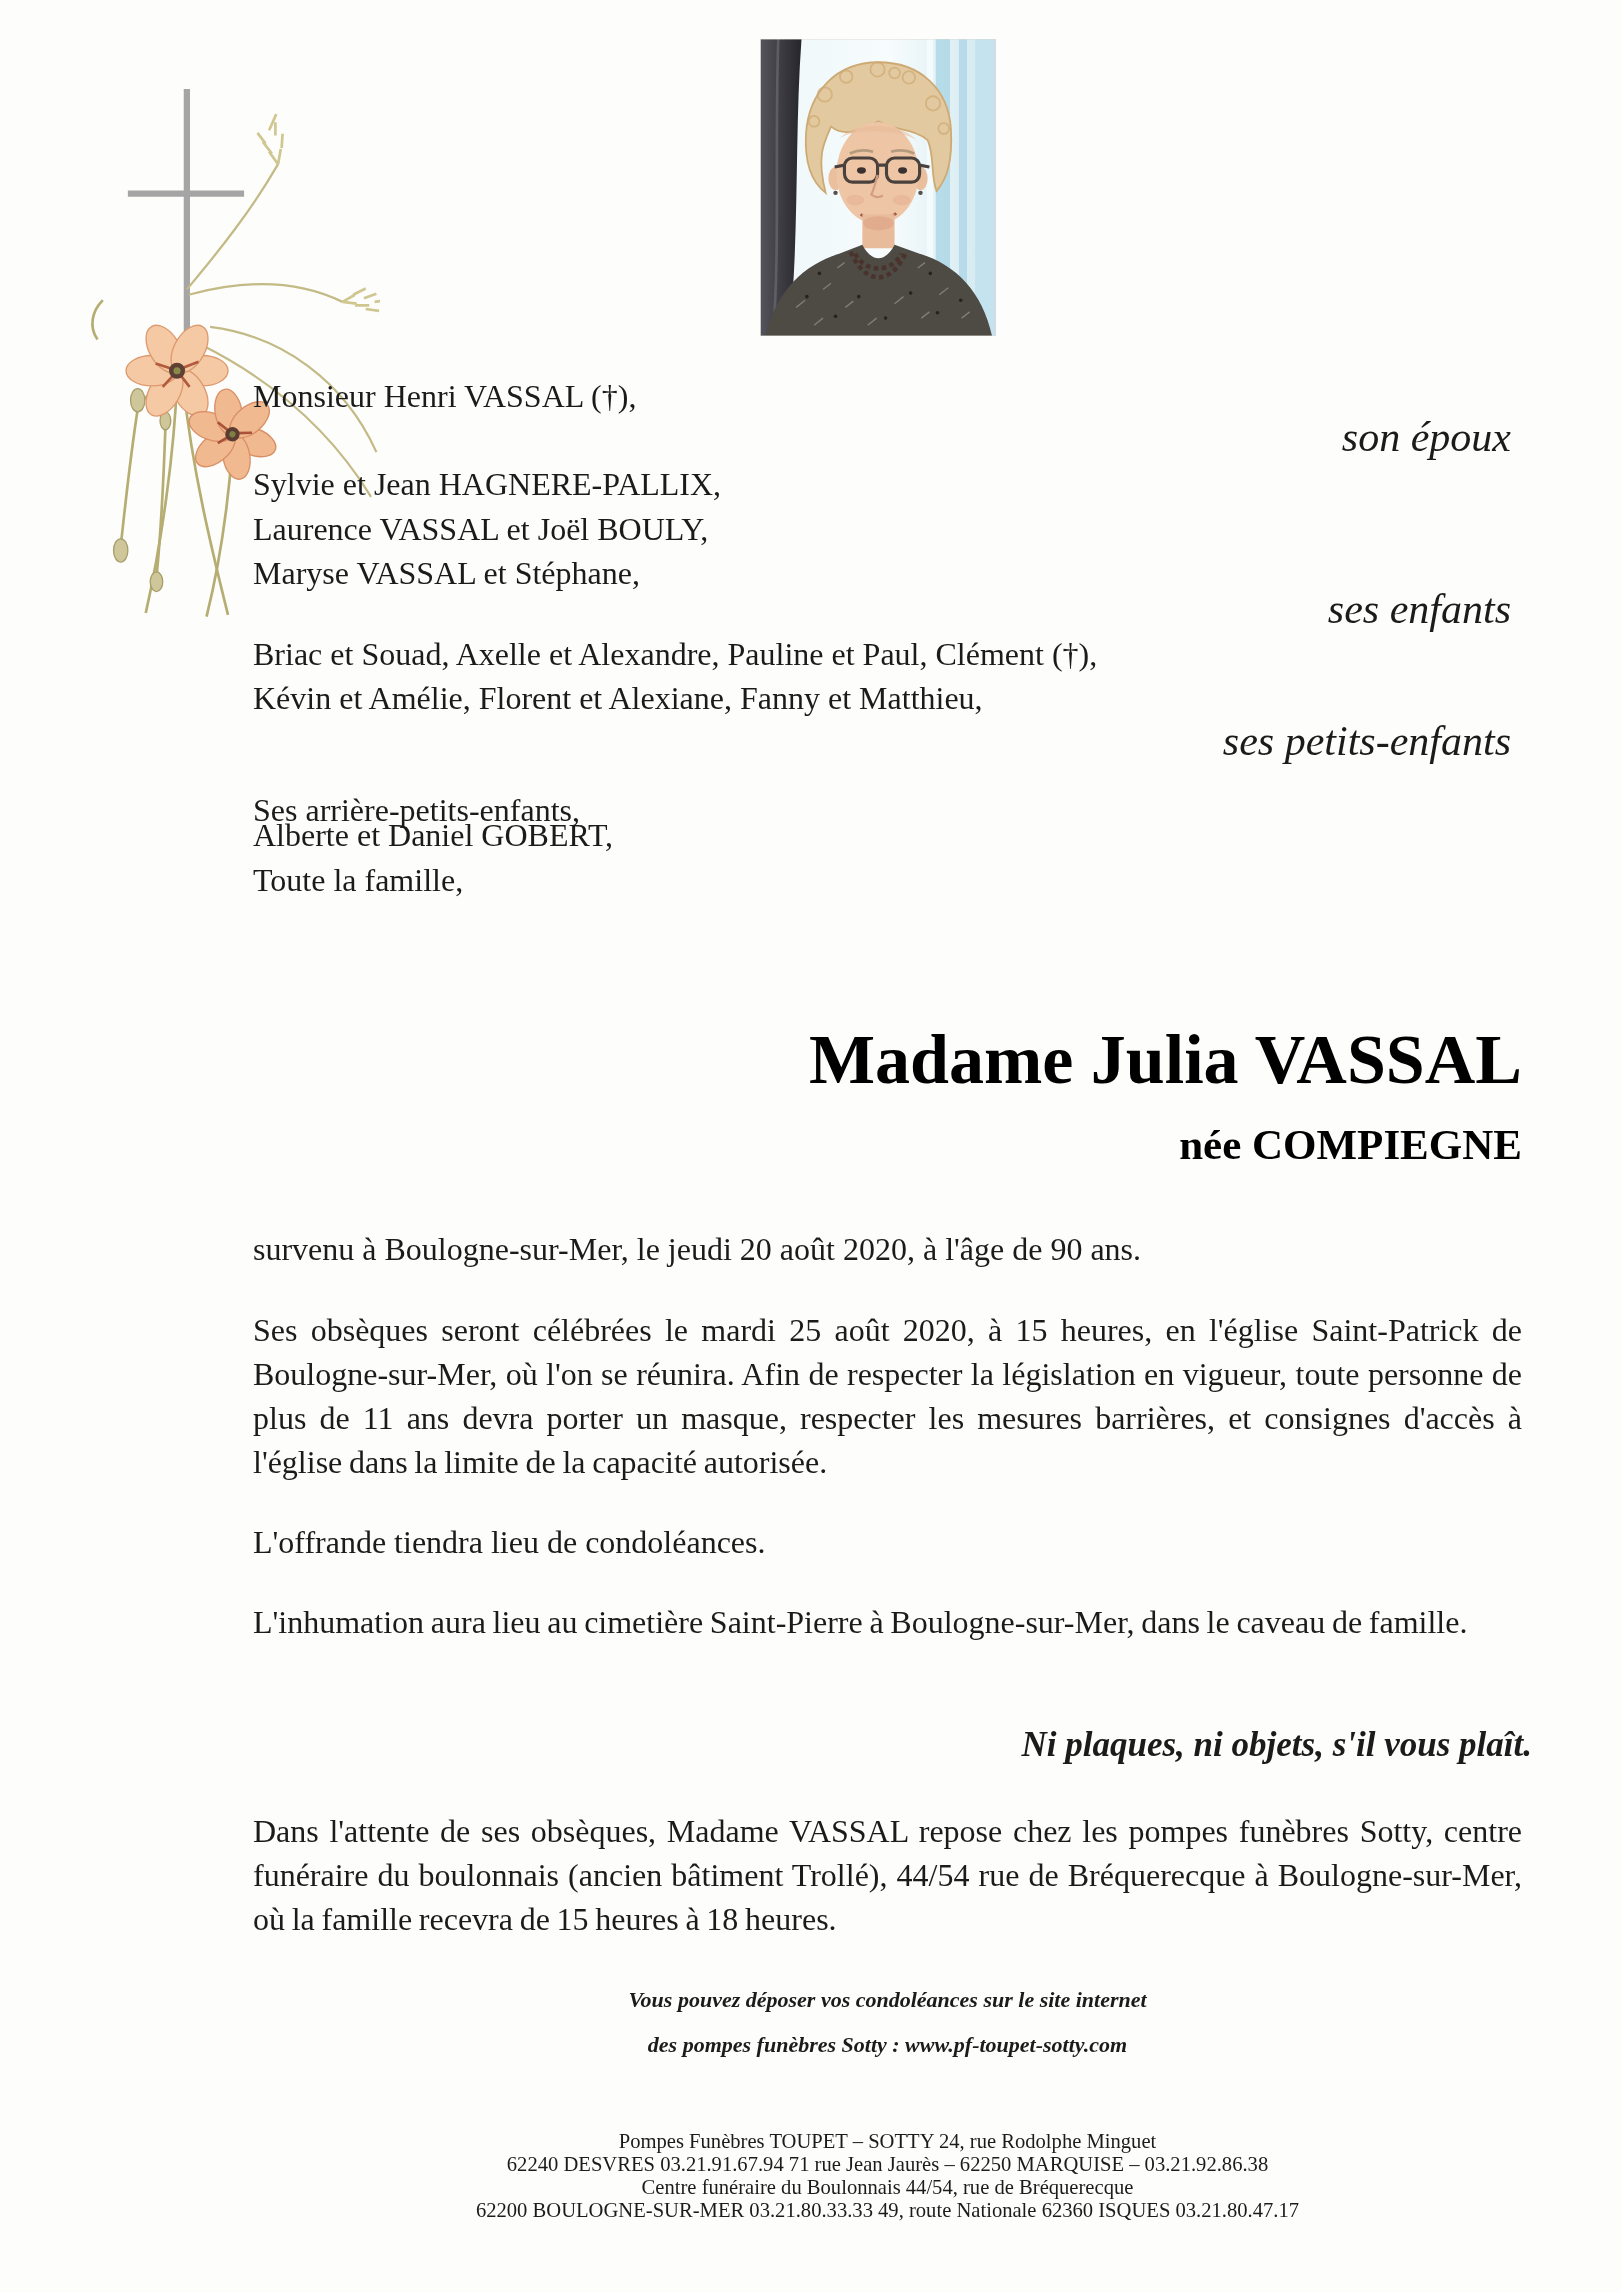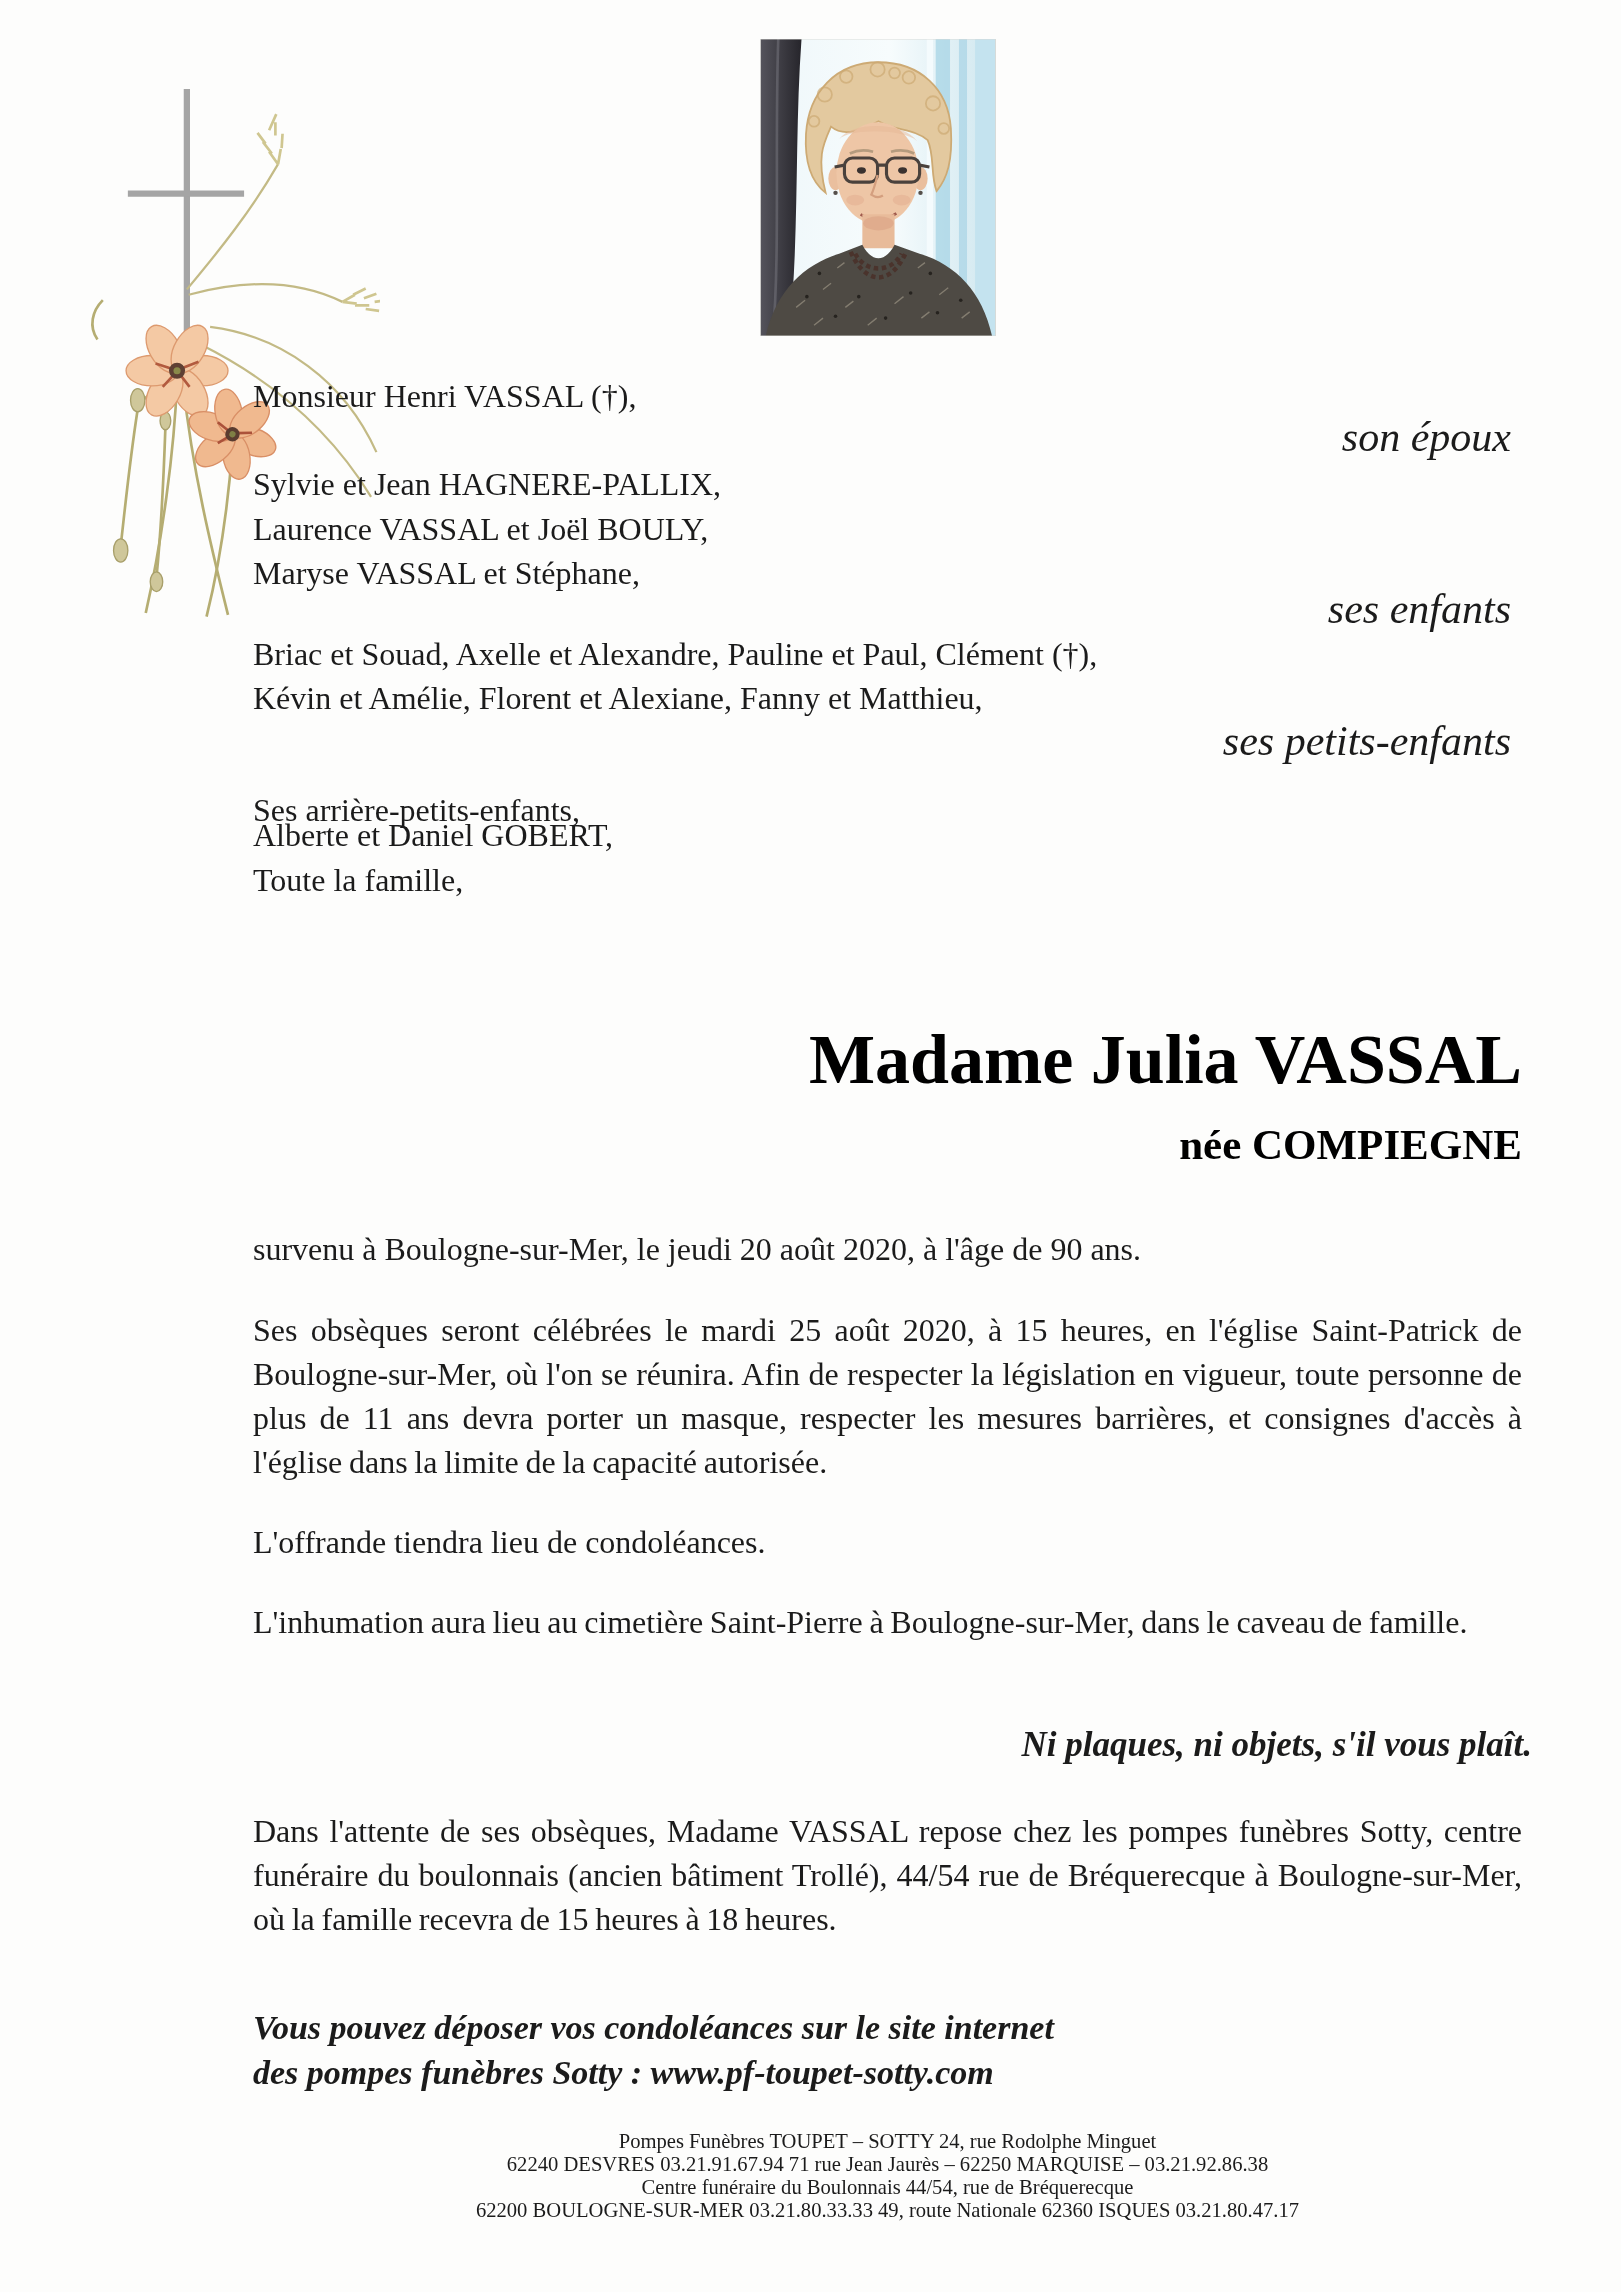--- a/index.html
+++ b/index.html
@@ -13,22 +13,22 @@
   .t{position:absolute;left:253px;font-size:32px;line-height:1.3;white-space:nowrap;}
   .rl{position:absolute;right:121px;font-style:italic;font-size:42px;line-height:1.3;white-space:nowrap;}
   .para{position:absolute;left:253px;width:1269px;font-size:32px;line-height:44px;
         text-align:justify;text-align-last:left;word-spacing:-1.3px;}
   .title{position:absolute;left:253px;width:1269px;text-align:right;
          font-weight:bold;font-size:70px;line-height:1.1;color:#000;}
   .subtitle{position:absolute;left:253px;width:1269px;text-align:right;
             font-weight:bold;font-size:43px;line-height:1.1;color:#000;}
   .request{position:absolute;right:100px;font-weight:bold;font-style:italic;
            font-size:35px;white-space:nowrap;}
-  .cbi{position:absolute;left:253px;width:1269px;
-       font-weight:bold;font-style:italic;font-size:34px;line-height:45px;margin-top:28px;}
+  .cbi{position:absolute;left:253px;width:1269px;text-align:center;
+       font-weight:bold;font-style:italic;font-size:22px;line-height:45px;}
   .footer{position:absolute;left:253px;width:1269px;text-align:center;
           font-size:20.6px;line-height:23px;}
   .art{position:absolute;}
 </style>
 </head>
 <body>
 
 <div class="page">
 
   <svg class="art" style="left:76px;top:76px" width="304" height="551" viewBox="0 0 340 615">

